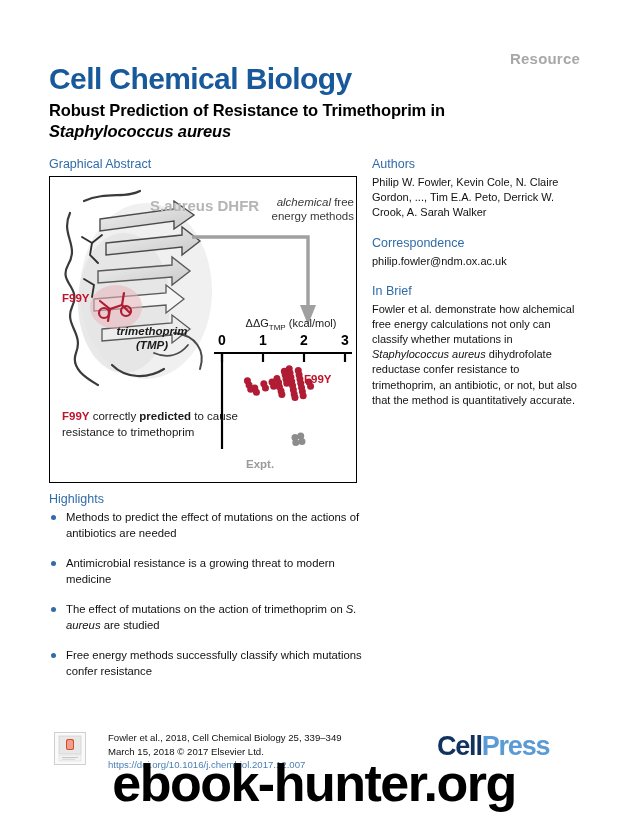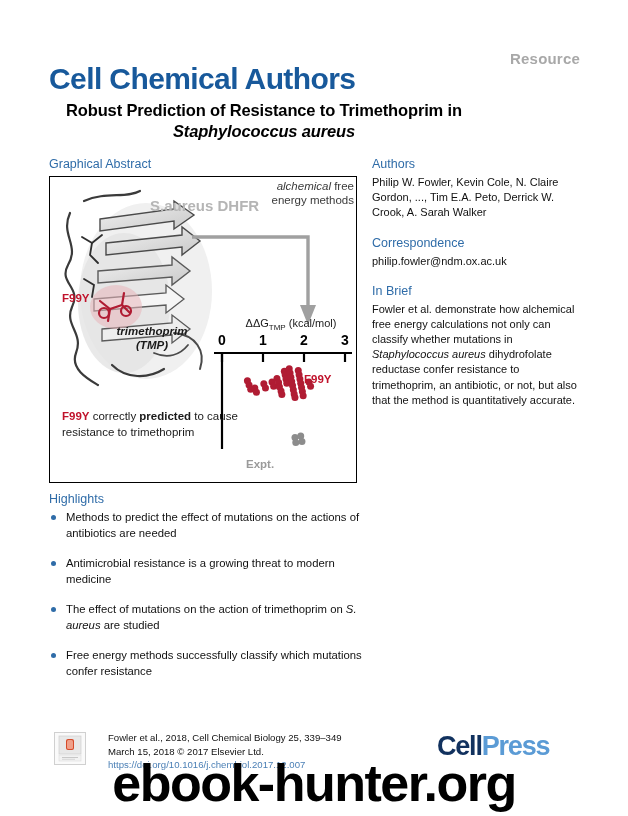--- a/index.html
+++ b/index.html
@@ -46,21 +46,20 @@
   .article-title {
     position: absolute;
     left: 49px;
     top: 100px;
     width: 430px;
     font-size: 16.5px;
     font-weight: bold;
     line-height: 1.28;
     color: #000;
     letter-spacing: -0.15px;
-    text-align: center;
   }
   .article-title .sp { font-style: italic; }
 
   
   .sec-head {
     font-size: 12.5px;
     color: #2f6ca8;
     font-weight: normal;
   }
 
@@ -116,21 +115,21 @@
     font-size: 11.5px;
     font-weight: bold;
     color: #1a1a1a;
     line-height: 1.18;
     font-style: italic;
   }
 
   .methods-label {
     position: absolute;
     left: 196px;
-    top: 2px;
+    top: 18px;
     width: 108px;
     text-align: right;
     font-size: 11.5px;
     line-height: 1.22;
     color: #3a3a3a;
   }
   .methods-label i { font-style: italic; }
 
   .arrow-svg {
     position: absolute;
@@ -287,21 +286,21 @@
     letter-spacing: -1.5px;
     line-height: 1;
   }
 </style>
 </head>
 <body>
 
 <div class="page">
 
   <div class="resource-tag">Resource</div>
-  <div class="journal-title">Cell Chemical Authors</div>
+  <div class="journal-title">Cell Chemical Biology</div>
   <div class="article-title">
     <span>Robust Prediction of Resistance to Trimethoprim in</span><br>
     <span class="sp">Staphylococcus aureus</span>
   </div>
 
   <div class="sec-head" id="graphical-abstract-heading">Graphical Abstract</div>
 
   <div class="ga-box">
 
     <svg class="protein" viewBox="0 0 175 215">

